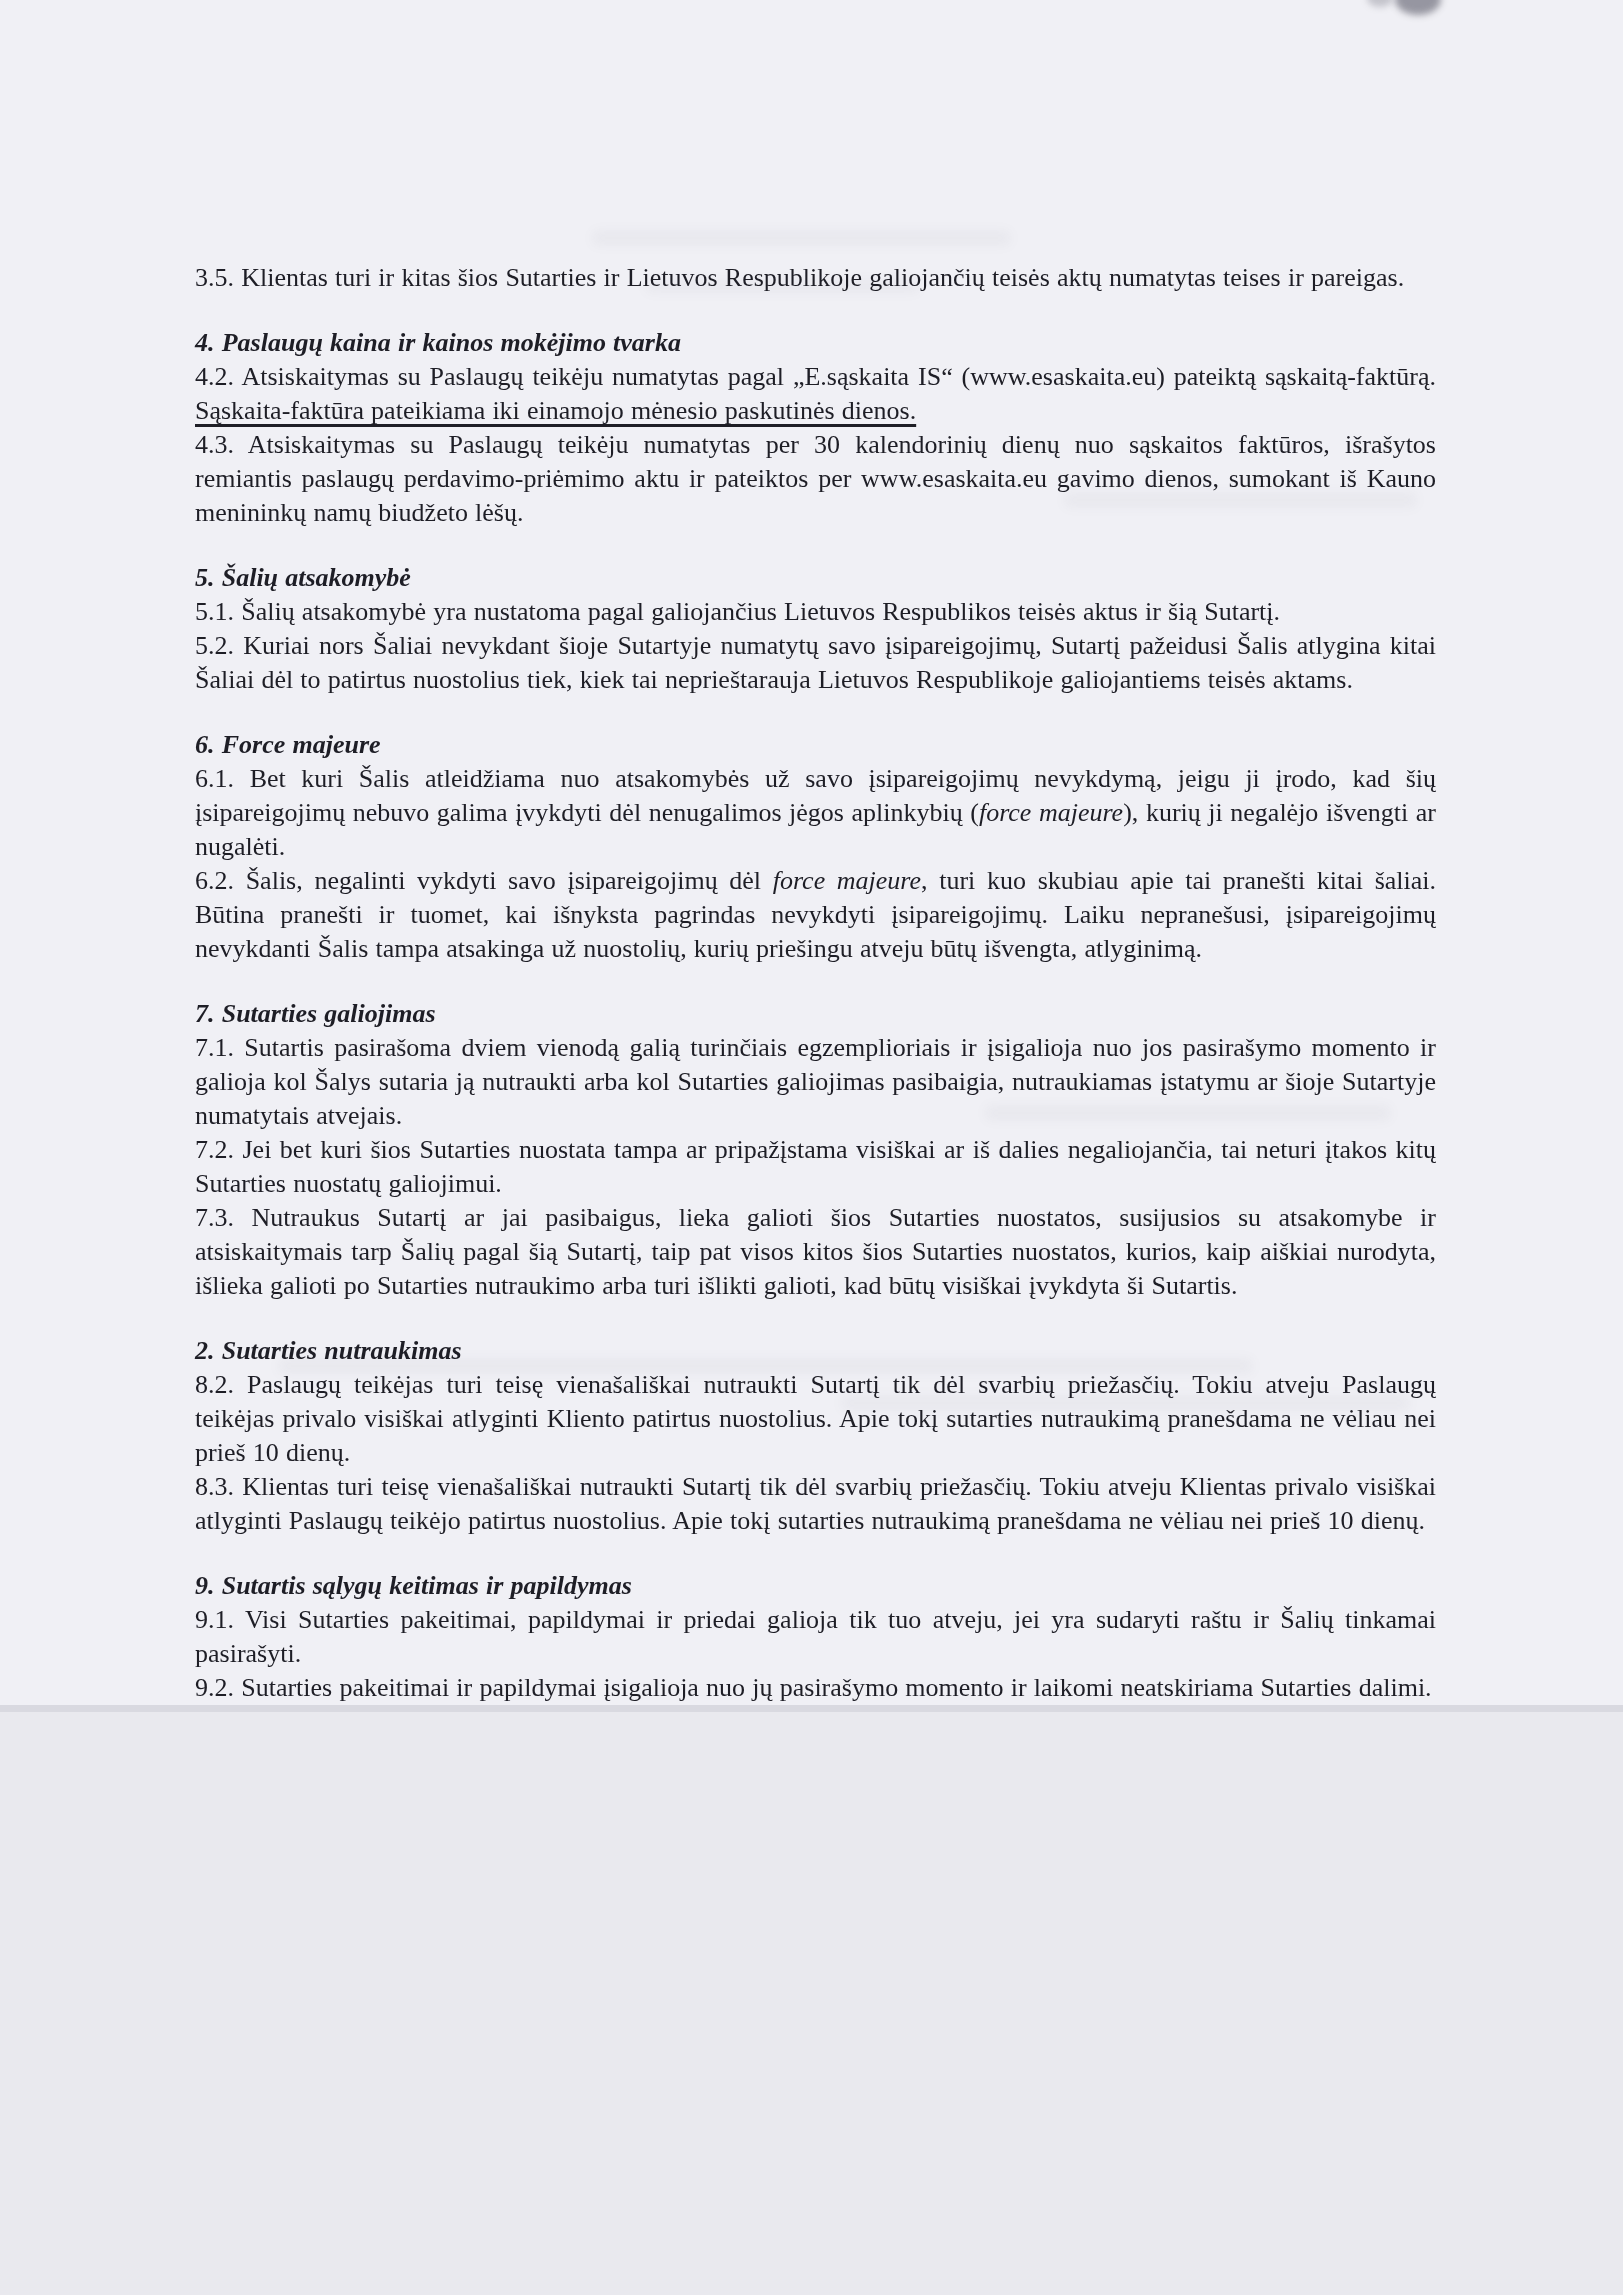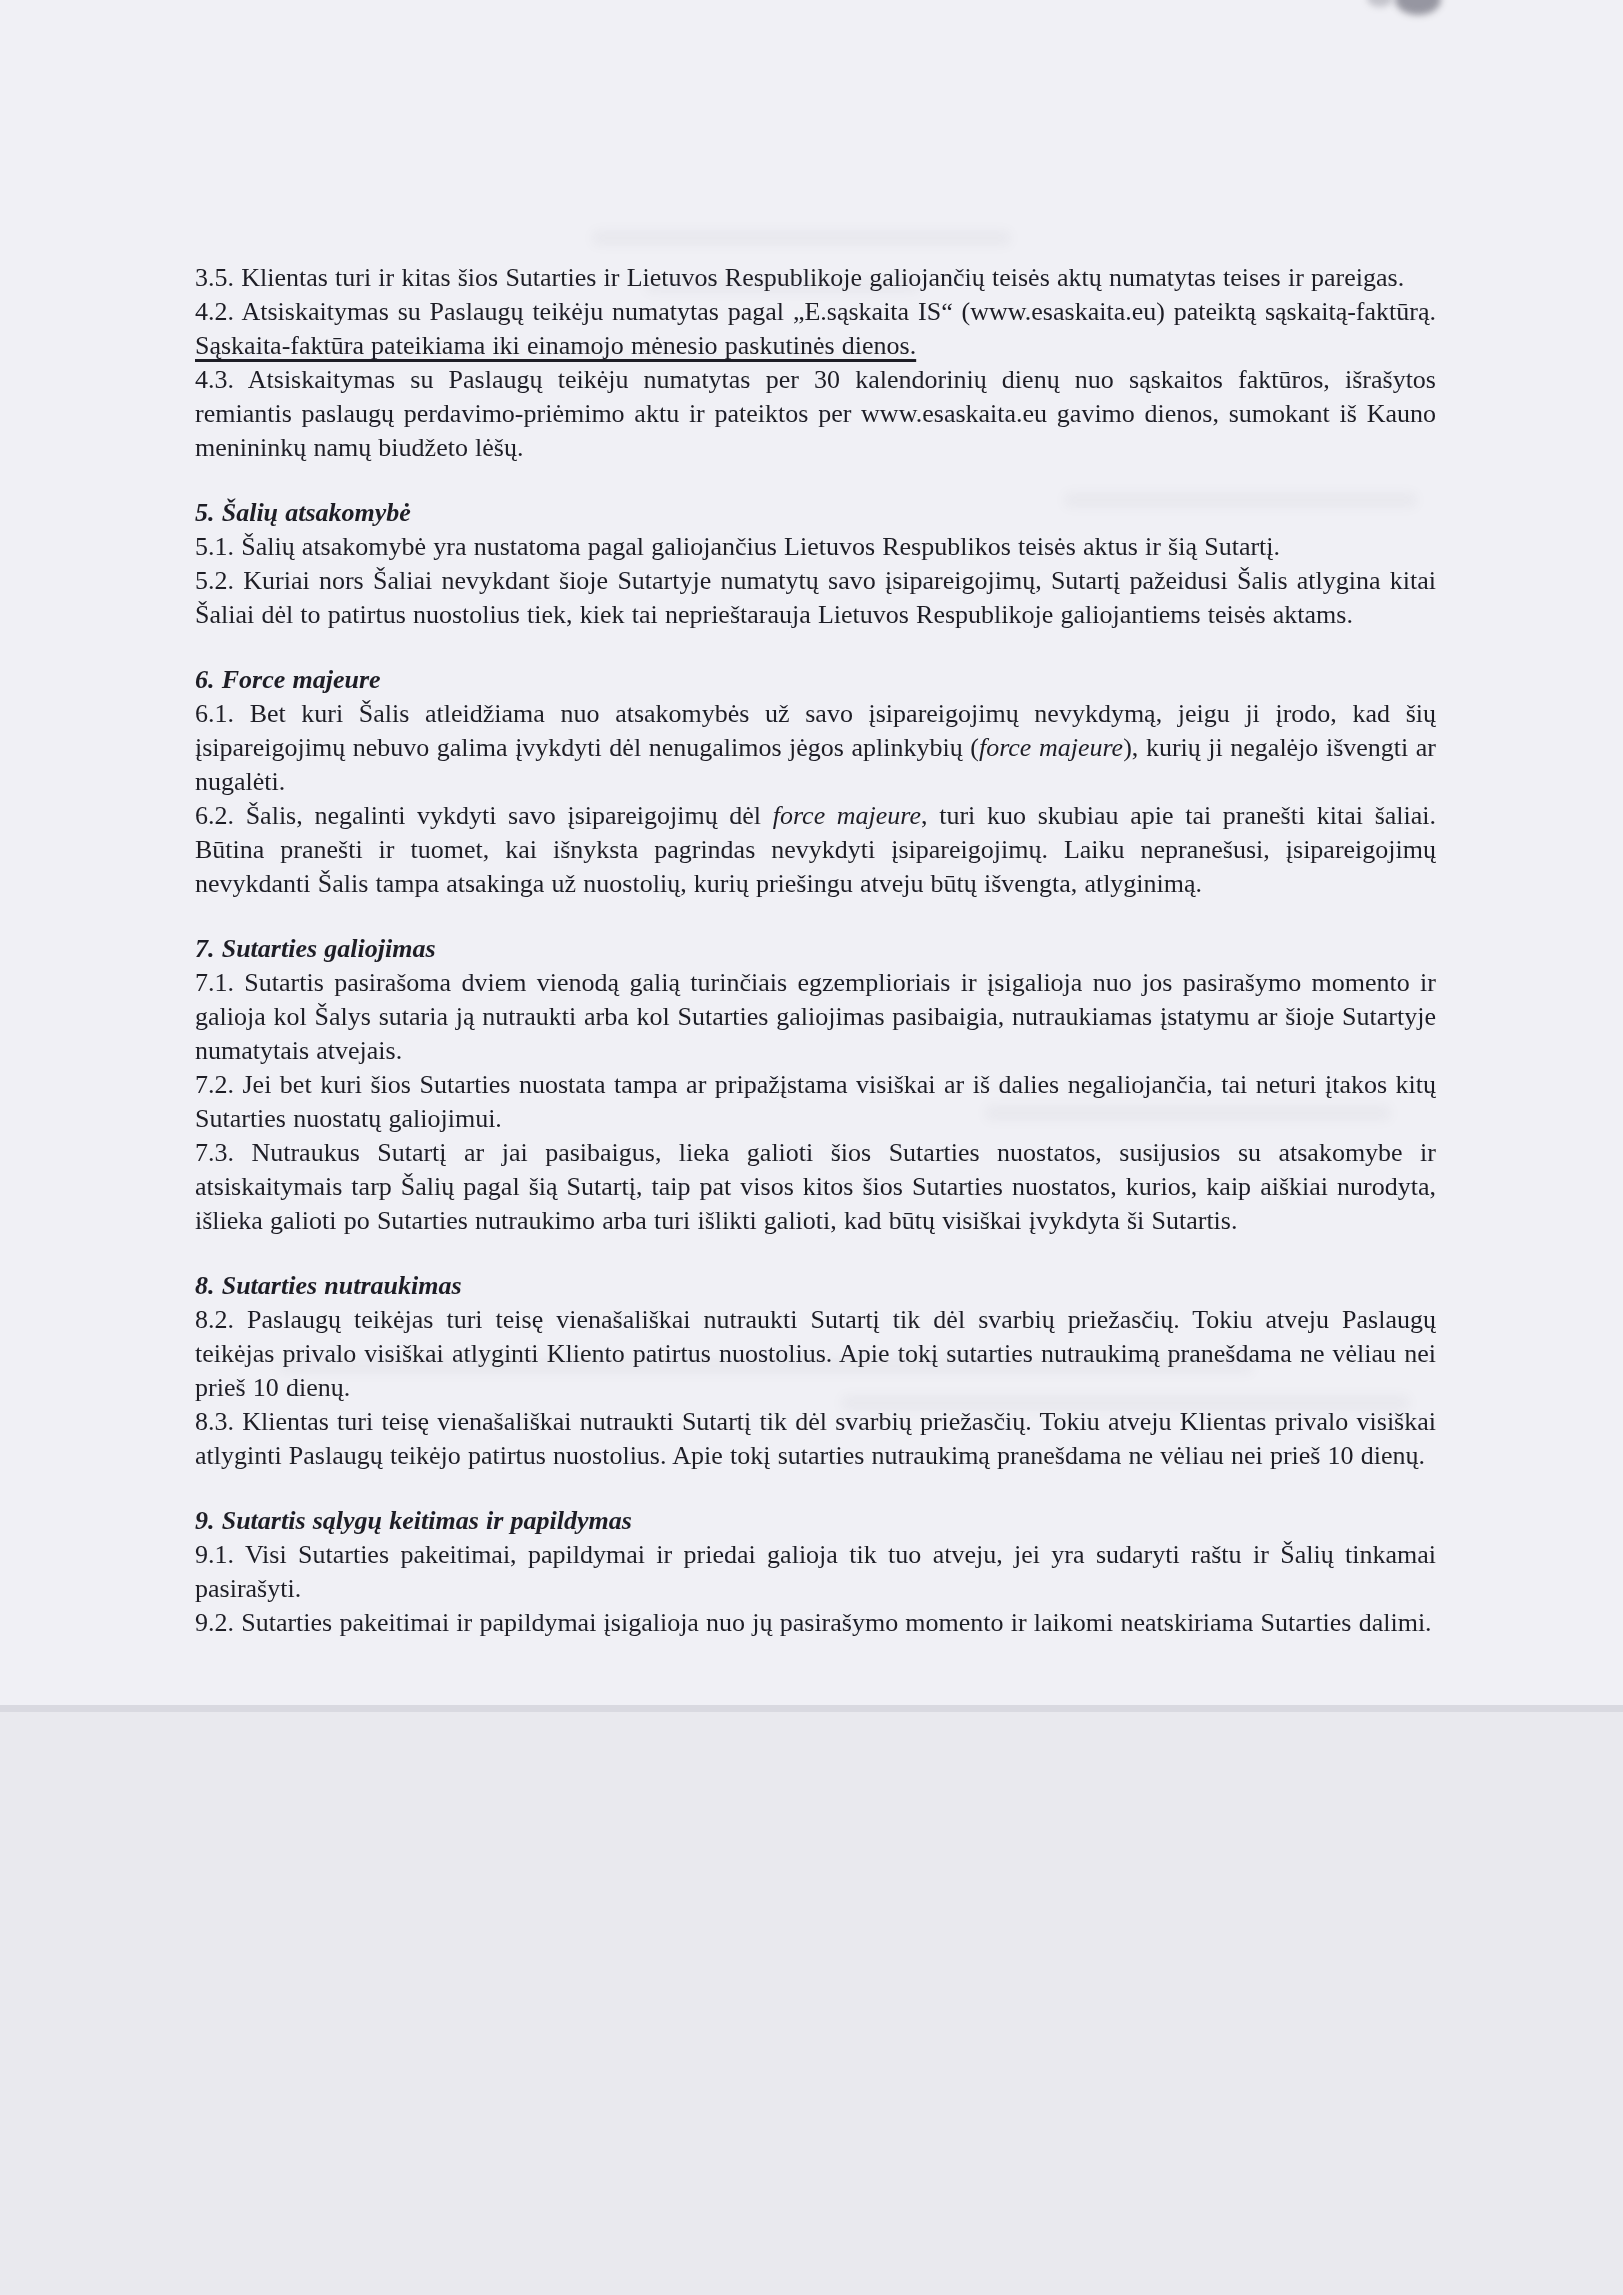--- a/index.html
+++ b/index.html
@@ -64,33 +64,34 @@
   <div class="bleed bl5"></div>
   <div class="bleed bl6"></div>
   <div class="bleed bl7"></div>
   <div class="bleed bl8"></div>
   <div class="bleed bl9"></div>
   <div class="smudge"></div>
   <div class="bottom-edge"></div>
 
   <div class="content">
       <p class="para"><span>3.5. Klientas turi ir kitas šios Sutarties ir Lietuvos Respublikoje galiojančių teisės aktų numatytas teises ir pareigas.</span></p>
+      <h2 class="heading">4. Paslaugų kaina ir kainos mokėjimo tvarka</h2>
       <p class="para"><span>4.2. Atsiskaitymas su Paslaugų teikėju numatytas pagal „E.sąskaita IS“ (www.esaskaita.eu) pateiktą sąskaitą-faktūrą. </span><span class="ul">Sąskaita-faktūra pateikiama iki einamojo mėnesio paskutinės dienos.</span></p>
       <p class="para"><span>4.3. Atsiskaitymas su Paslaugų teikėju numatytas per 30 kalendorinių dienų nuo sąskaitos faktūros, išrašytos remiantis paslaugų perdavimo-priėmimo aktu ir pateiktos per www.esaskaita.eu gavimo dienos, sumokant iš Kauno menininkų namų biudžeto lėšų.</span></p>
       <h2 class="heading">5. Šalių atsakomybė</h2>
       <p class="para"><span>5.1. Šalių atsakomybė yra nustatoma pagal galiojančius Lietuvos Respublikos teisės aktus ir šią Sutartį.</span></p>
       <p class="para"><span>5.2. Kuriai nors Šaliai nevykdant šioje Sutartyje numatytų savo įsipareigojimų, Sutartį pažeidusi Šalis atlygina kitai Šaliai dėl to patirtus nuostolius tiek, kiek tai neprieštarauja Lietuvos Respublikoje galiojantiems teisės aktams.</span></p>
       <h2 class="heading">6. Force majeure</h2>
       <p class="para"><span>6.1. Bet kuri Šalis atleidžiama nuo atsakomybės už savo įsipareigojimų nevykdymą, jeigu ji įrodo, kad šių įsipareigojimų nebuvo galima įvykdyti dėl nenugalimos jėgos aplinkybių (</span><span class="it">force majeure</span><span>), kurių ji negalėjo išvengti ar nugalėti.</span></p>
       <p class="para"><span>6.2. Šalis, negalinti vykdyti savo įsipareigojimų dėl </span><span class="it">force majeure</span><span>, turi kuo skubiau apie tai pranešti kitai šaliai. Būtina pranešti ir tuomet, kai išnyksta pagrindas nevykdyti įsipareigojimų. Laiku nepranešusi, įsipareigojimų nevykdanti Šalis tampa atsakinga už nuostolių, kurių priešingu atveju būtų išvengta, atlyginimą.</span></p>
       <h2 class="heading">7. Sutarties galiojimas</h2>
       <p class="para"><span>7.1. Sutartis pasirašoma dviem vienodą galią turinčiais egzemplioriais ir įsigalioja nuo jos pasirašymo momento ir galioja kol Šalys sutaria ją nutraukti arba kol Sutarties galiojimas pasibaigia, nutraukiamas įstatymu ar šioje Sutartyje numatytais atvejais.</span></p>
       <p class="para"><span>7.2. Jei bet kuri šios Sutarties nuostata tampa ar pripažįstama visiškai ar iš dalies negaliojančia, tai neturi įtakos kitų Sutarties nuostatų galiojimui.</span></p>
       <p class="para"><span>7.3. Nutraukus Sutartį ar jai pasibaigus, lieka galioti šios Sutarties nuostatos, susijusios su atsakomybe ir atsiskaitymais tarp Šalių pagal šią Sutartį, taip pat visos kitos šios Sutarties nuostatos, kurios, kaip aiškiai nurodyta, išlieka galioti po Sutarties nutraukimo arba turi išlikti galioti, kad būtų visiškai įvykdyta ši Sutartis.</span></p>
-      <h2 class="heading">8. Sutarties nutraukimas</h2>
+      <h2 class="heading">2. Sutarties nutraukimas</h2>
       <p class="para"><span>8.2. Paslaugų teikėjas turi teisę vienašališkai nutraukti Sutartį tik dėl svarbių priežasčių. Tokiu atveju Paslaugų teikėjas privalo visiškai atlyginti Kliento patirtus nuostolius. Apie tokį sutarties nutraukimą pranešdama ne vėliau nei prieš 10 dienų.</span></p>
       <p class="para"><span>8.3. Klientas turi teisę vienašališkai nutraukti Sutartį tik dėl svarbių priežasčių. Tokiu atveju Klientas privalo visiškai atlyginti Paslaugų teikėjo patirtus nuostolius. Apie tokį sutarties nutraukimą pranešdama ne vėliau nei prieš 10 dienų.</span></p>
       <h2 class="heading">9. Sutartis sąlygų keitimas ir papildymas</h2>
       <p class="para"><span>9.1. Visi Sutarties pakeitimai, papildymai ir priedai galioja tik tuo atveju, jei yra sudaryti raštu ir Šalių tinkamai pasirašyti.</span></p>
       <p class="para"><span>9.2. Sutarties pakeitimai ir papildymai įsigalioja nuo jų pasirašymo momento ir laikomi neatskiriama Sutarties dalimi.</span></p>
     </div>
 </div>
 
 
 </body></html>

